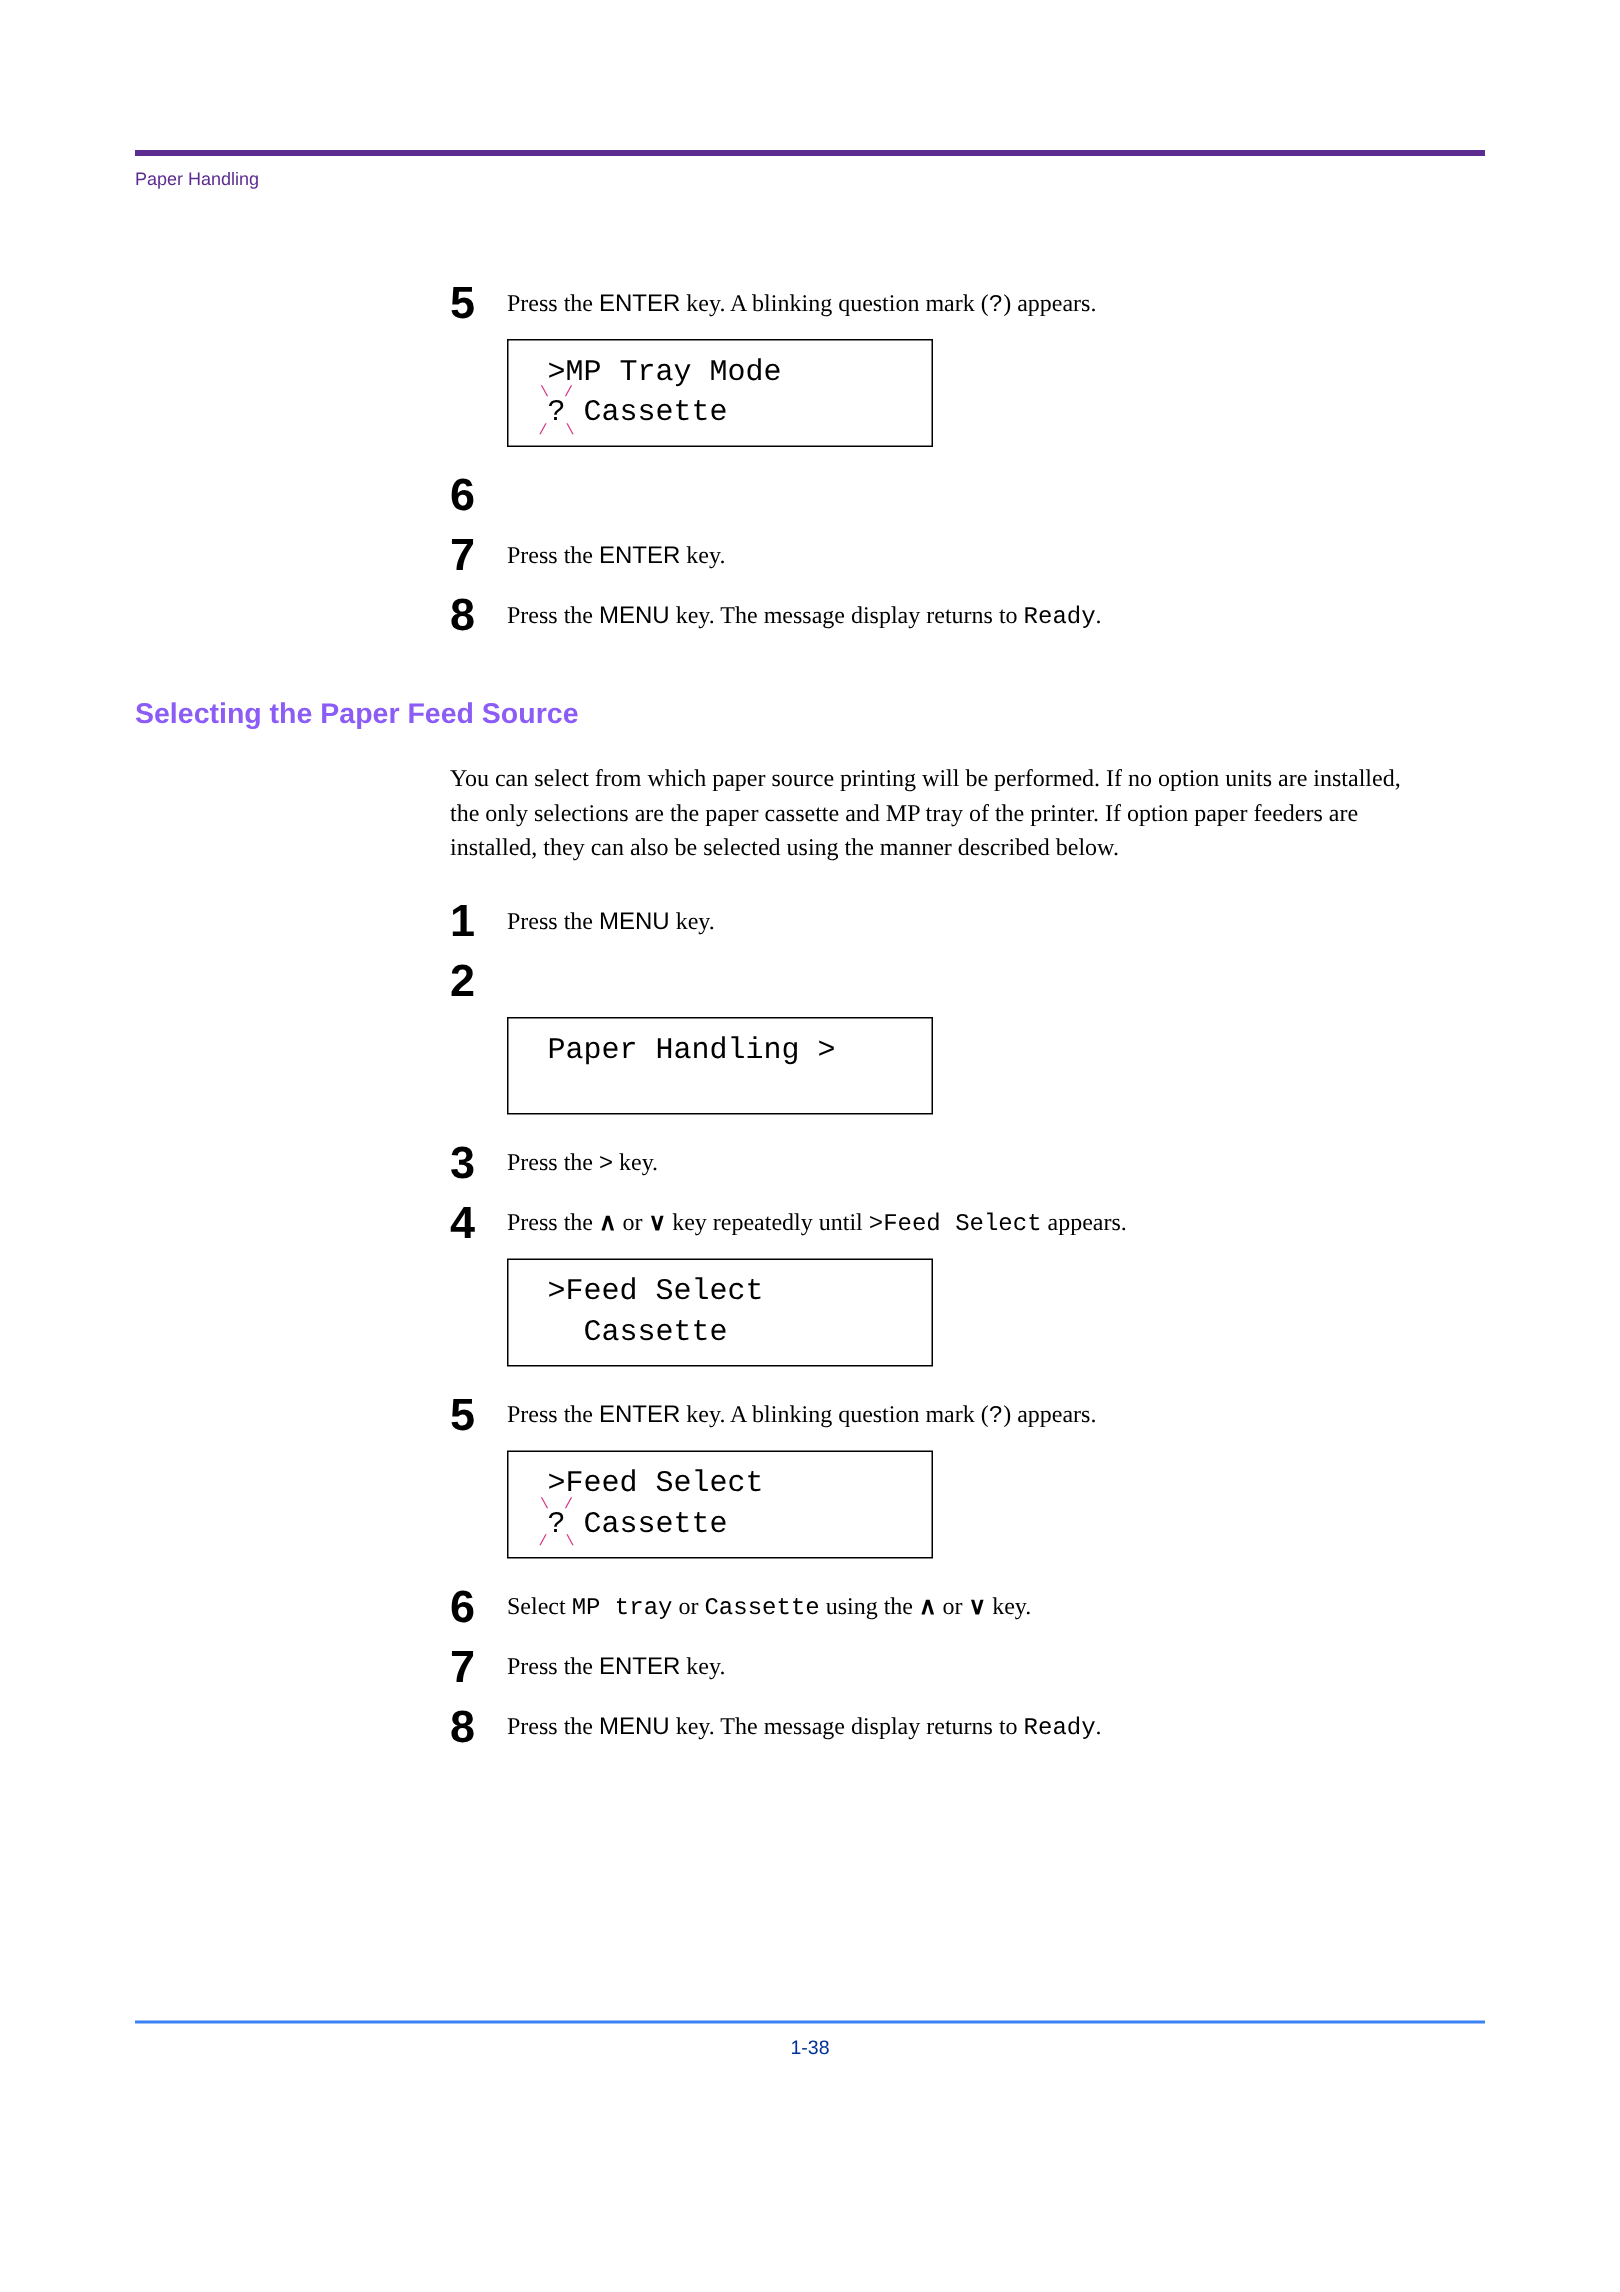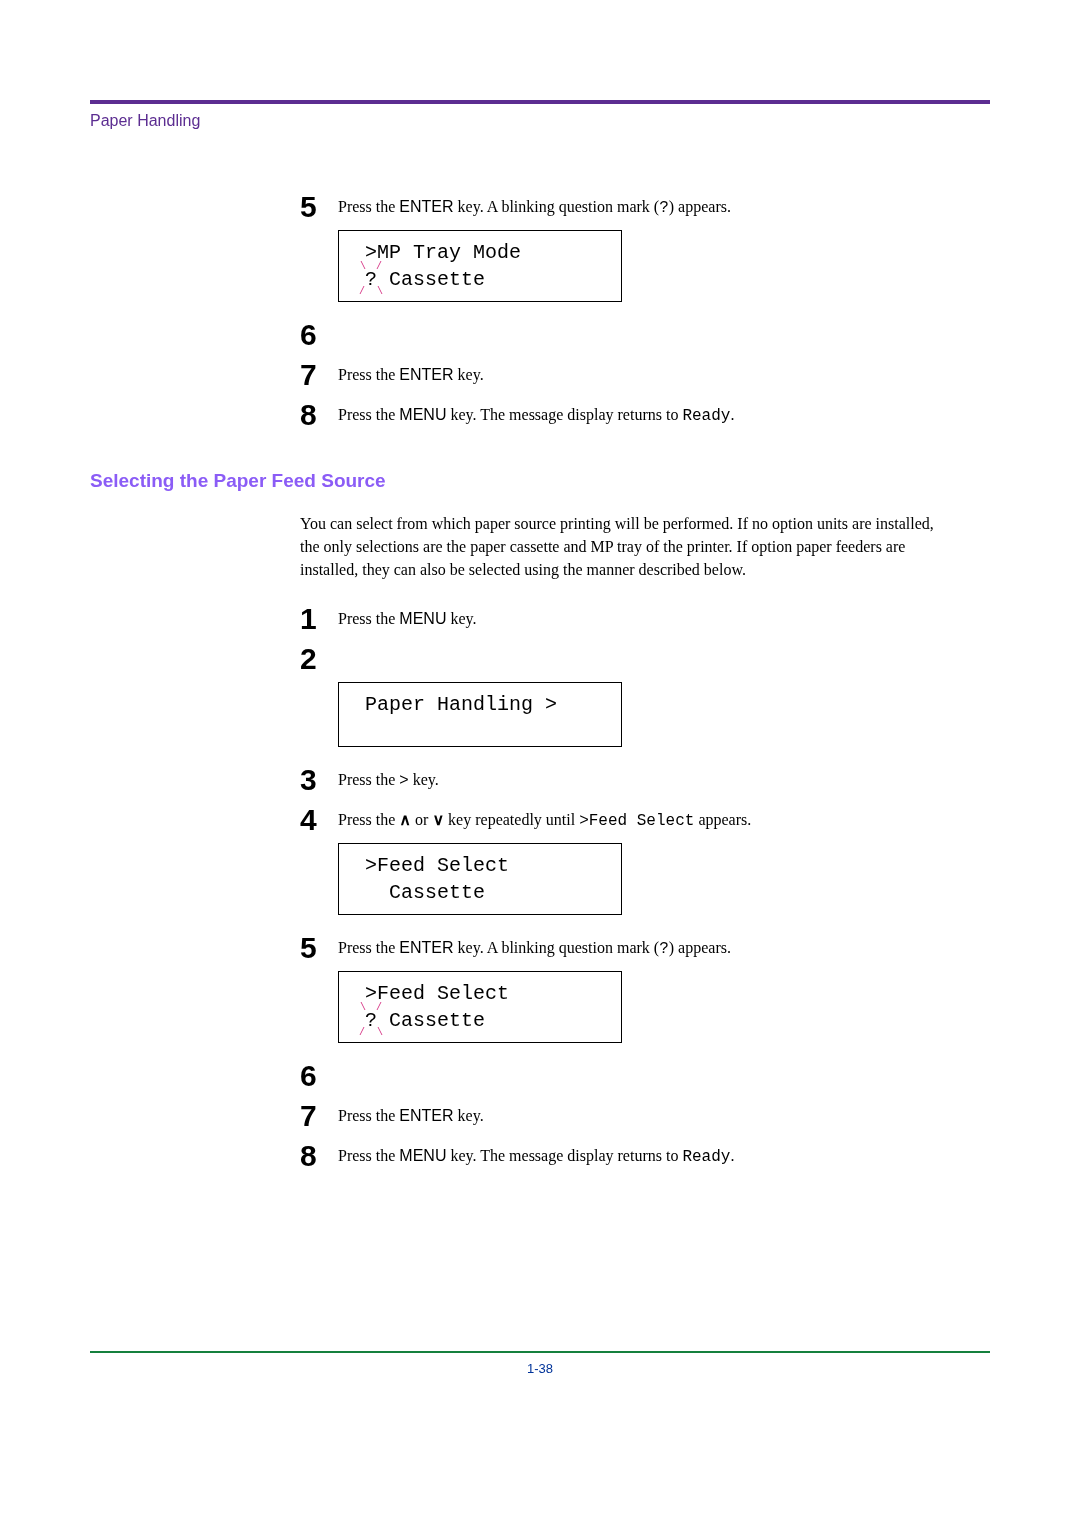--- a/index.html
+++ b/index.html
@@ -12,21 +12,21 @@
     }
     .page {
       padding: 100px 90px 60px 90px;
     }
     .top-rule {
       border-top: 4px solid #5c2d91;
       margin-bottom: 8px;
     }
     .header-label {
       font-family: Arial, Helvetica, sans-serif;
-      font-size: 16px;
+      font-size: 12px;
       color: #5c2d91;
     }
     .content {
       margin-top: 60px;
     }
     .step-row {
       display: flex;
       align-items: flex-start;
       margin-bottom: 8px;
       margin-left: 210px;
@@ -90,21 +90,21 @@
       line-height: 1.45;
       margin-bottom: 20px;
       max-width: 650px;
     }
     .arrow {
       font-family: Arial, sans-serif;
       font-weight: bold;
     }
     .footer {
       margin-top: 180px;
-      border-top: 2px solid #15803d;
+      border-top: 2px solid #3b82f6;
       text-align: center;
       padding-top: 8px;
       font-family: Arial, Helvetica, sans-serif;
       font-size: 13px;
       color: #003399;
     }
   </style>
 </head>
 <body>
 
@@ -189,20 +189,23 @@
       </div>
     </div>
 
     <div class="display-box">
       <div>&gt;Feed Select</div>
       <div><span class="blink-wrap"><span class="blink-marks bm-tl">\</span><span class="blink-marks bm-tr">/</span><span class="blink-marks bm-bl">/</span><span class="blink-marks bm-br">\</span><span>?</span></span><span> Cassette</span></div>
     </div>
 
     <div class="step-row">
       <div class="step-num">6</div>
+      <div class="step-body">
+        <span>Select </span><span class="mono">MP tray</span><span> or </span><span class="mono">Cassette</span><span> using the </span><span class="arrow">∧</span><span> or </span><span class="arrow">∨</span><span> key.</span>
+      </div>
     </div>
 
     <div class="step-row">
       <div class="step-num">7</div>
       <div class="step-body">
         <span>Press the </span><span class="bold">ENTER</span><span> key.</span>
       </div>
     </div>
 
     <div class="step-row">

